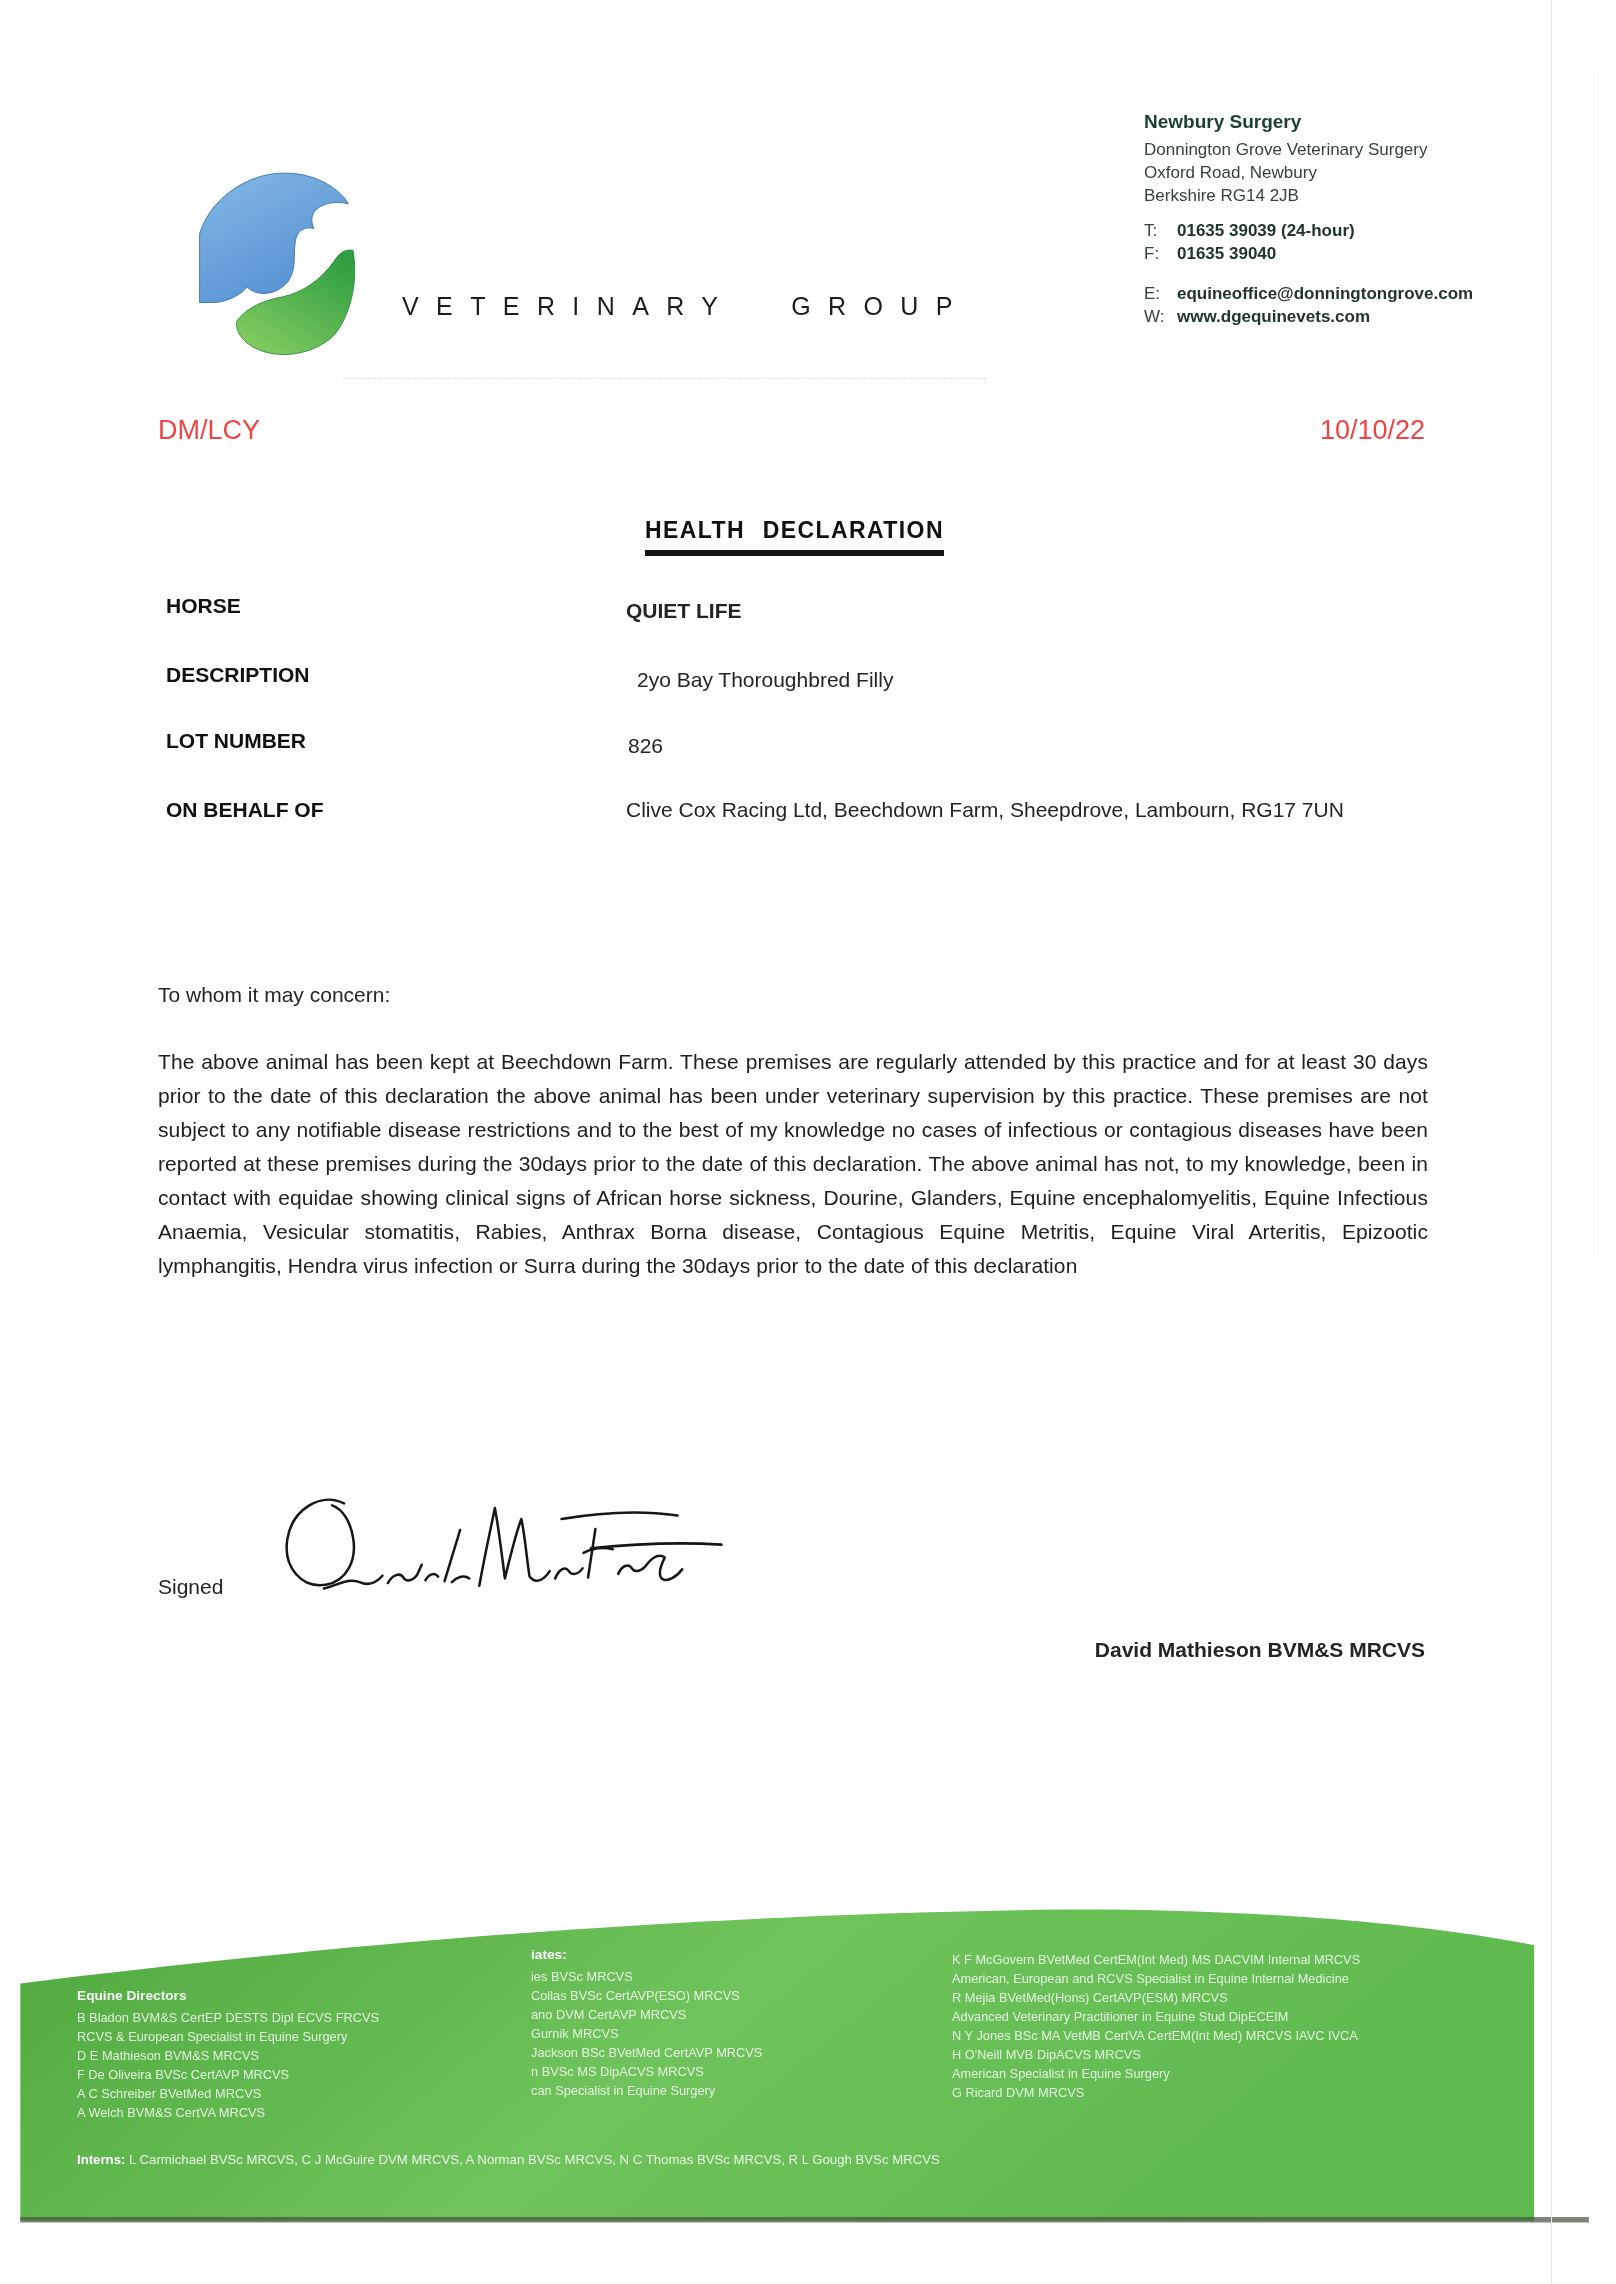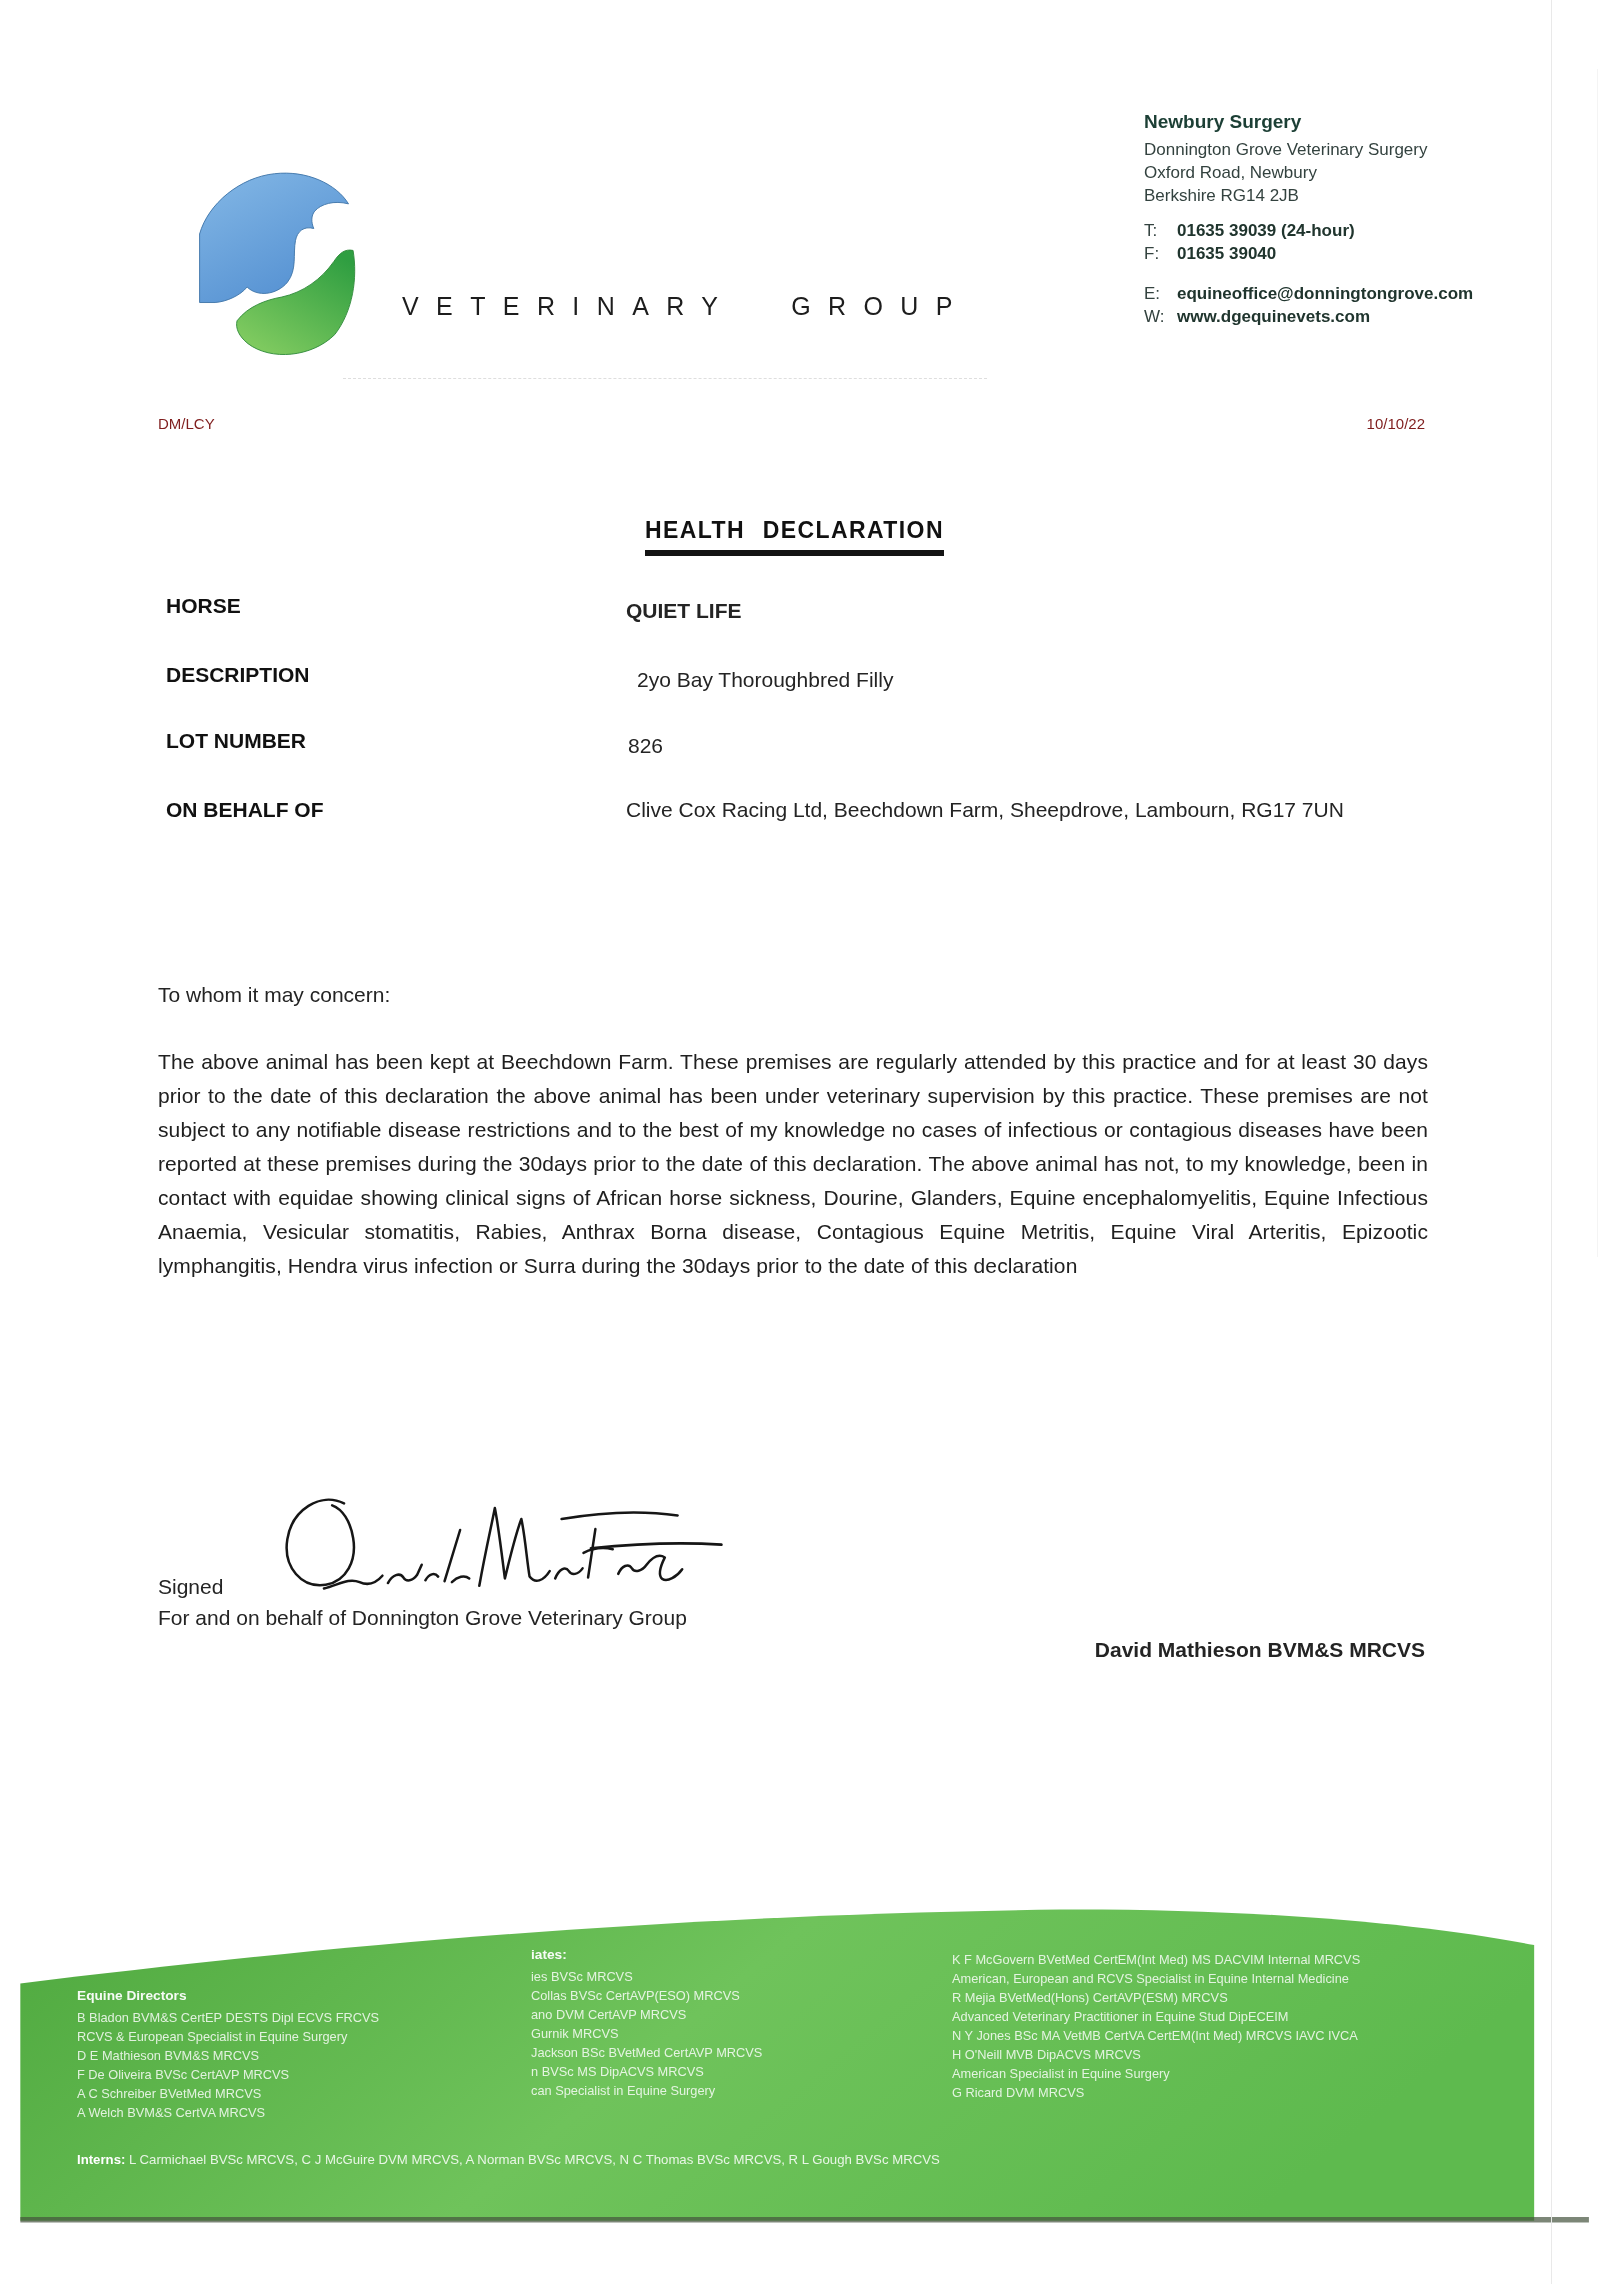--- a/index.html
+++ b/index.html
@@ -15,21 +15,21 @@
   }
   .contact{line-height:23px;font-size:17px;color:#33423f;}
   .contact .hd{font-size:19px;font-weight:bold;color:#1c3f35;margin-bottom:4.6px;}
   .contact .gap{height:12px;}
   .contact .gap2{height:17.4px;}
   .crow{display:flex;}
   .crow .lbl{width:33px;flex:0 0 33px;color:#33423f;}
   .crow .val{font-weight:bold;color:#20352e;}
   .faded-line{border-top:1.4px dashed #c4c4c4;opacity:.55;}
   
-  .ref{font-size:15px;color:#7f1d1d;}
+  .ref{font-size:27px;color:#ef4444;}
   .title-wrap{text-align:center;}
   .title{
     display:inline-block;font-size:23px;font-weight:bold;letter-spacing:1.4px;word-spacing:10px;
     color:#111;border-bottom:6px solid #141414;padding-bottom:6.4px;
   }
   .lab{font-size:21px;font-weight:bold;color:#111;margin-left:8px;}
   .val46{font-size:21px;color:#242424;line-height:34px;}
   .bold{font-weight:bold;}
   .para{
     font-size:21px;line-height:34px;color:#202020;text-align:justify;letter-spacing:0.1px;
@@ -150,21 +150,20 @@
     <path d="M 624,226 C 632,206 646,198 654,210 C 660,220 674,218 684,204"></path>
     <path d="M 696,224 L 712,118"></path>
     <path d="M 686,170 C 710,158 732,158 750,162"></path>
     <path d="M 762,216 C 770,198 784,192 792,204 C 798,214 814,210 824,196 C 838,178 852,172 864,180 C 854,200 848,218 858,227 C 870,234 890,223 902,206"></path>
 
     <path d="M 638,96 C 730,80 820,78 892,88"></path>
     <path d="M 702,160 C 800,150 910,147 988,152"></path>
   </svg>
 
   <div class="abs val46" style="left:968px;top:1633px;width:457px;text-align:right;font-weight:bold;">David Mathieson BVM&amp;S MRCVS</div>
-  <div class="abs val46" style="left:158px;top:1601px;">For and on behalf of Donnington Grove Veterinary Group</div>
 
   <svg class="abs" style="left:0;top:1873px;" width="1617" height="365" viewBox="0 0 3539 800">
     <defs>
       <linearGradient id="bandGrad" x1="0" y1="0" x2="1" y2="0.25">
         <stop offset="0" stop-color="#4fa93f"></stop>
         <stop offset="0.5" stop-color="#6fc35b"></stop>
         <stop offset="1" stop-color="#5eba4e"></stop>
       </linearGradient>
     </defs>
     <path fill="url(#bandGrad)" d="

